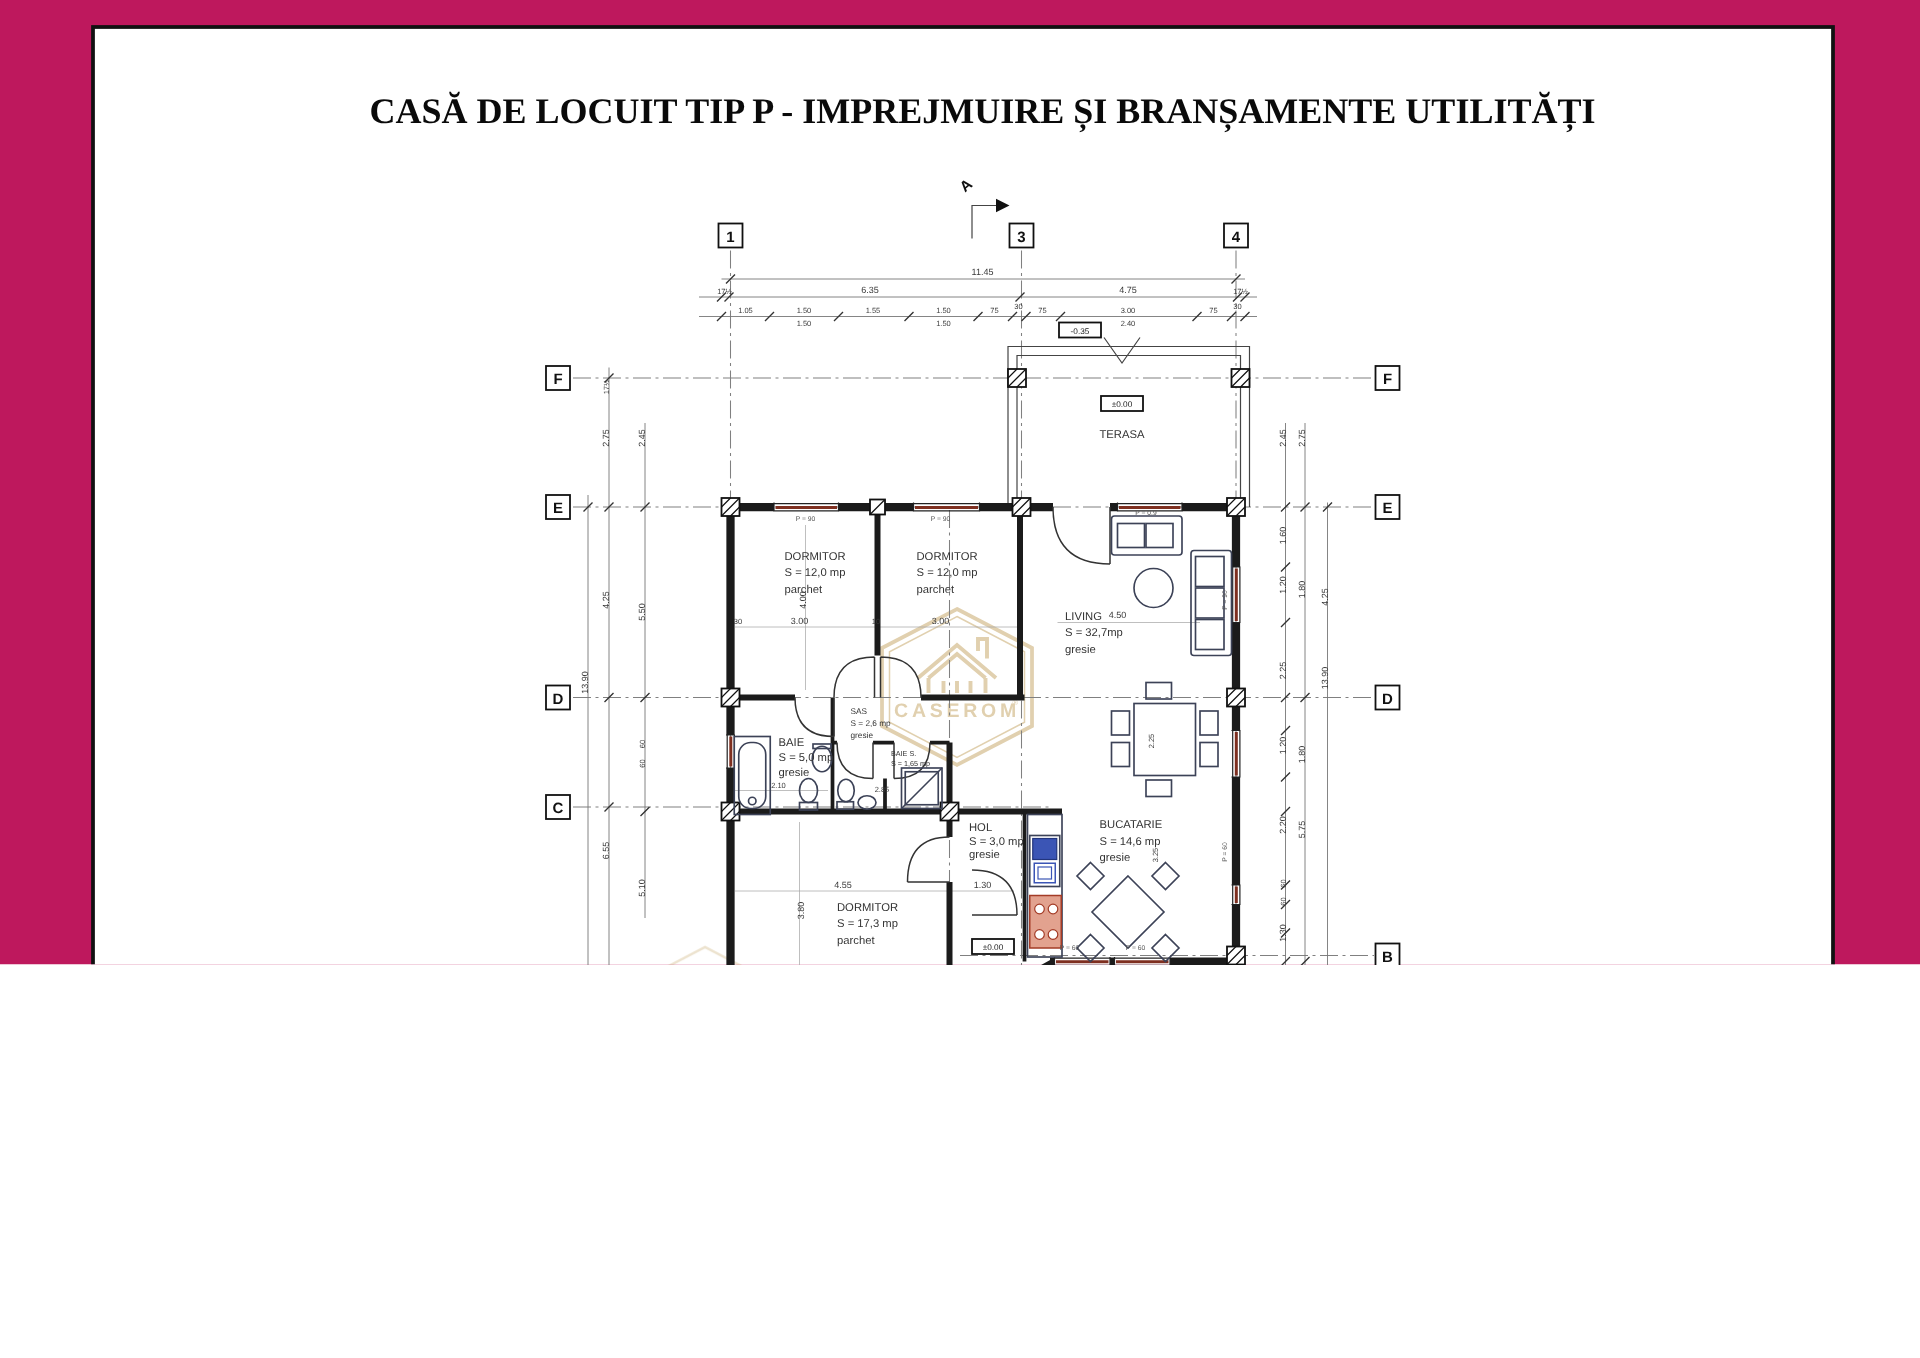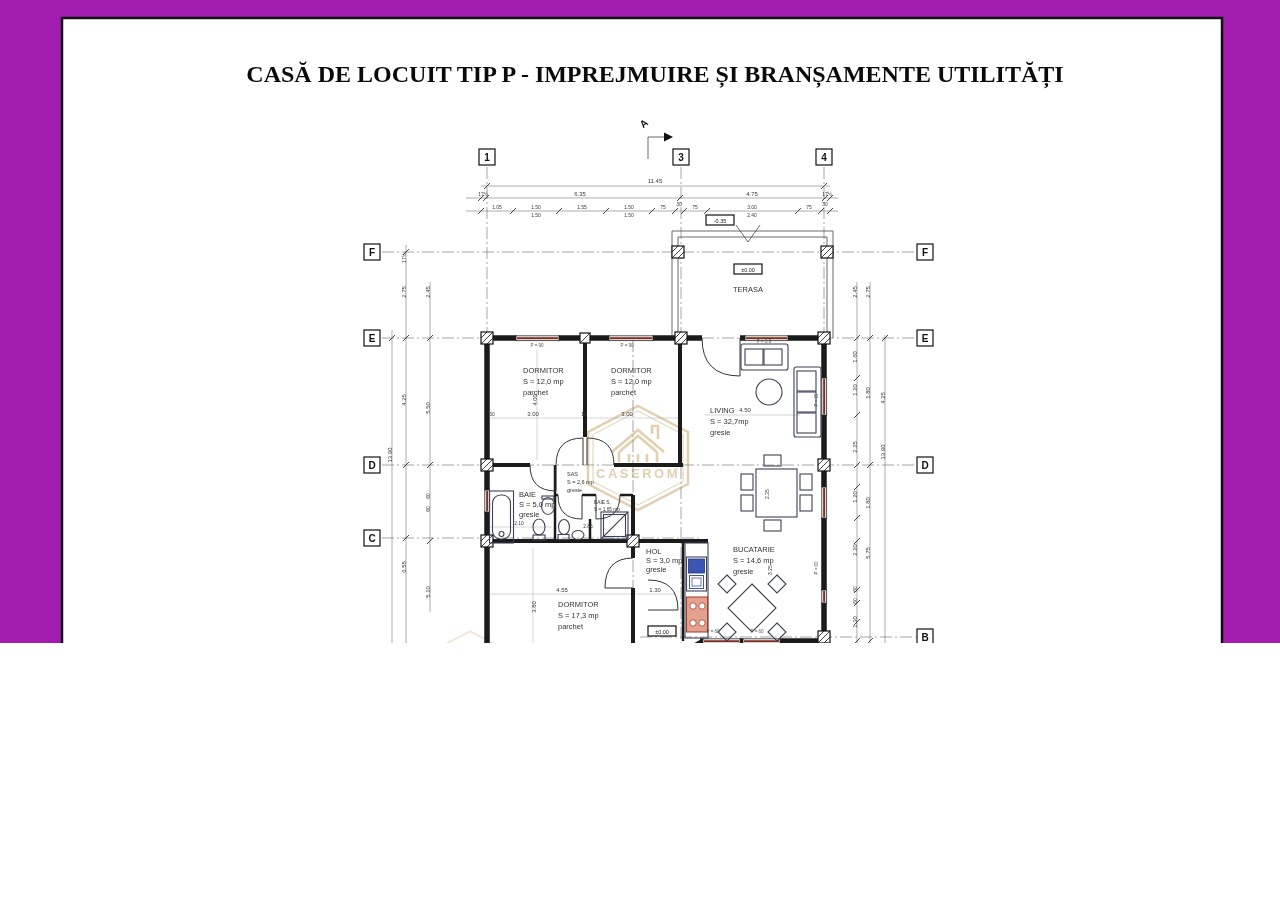--- a/index.html
+++ b/index.html
@@ -1,16 +1,16 @@
 <!DOCTYPE html>
 <html><head>
 <meta charset="utf-8">
 <style>
   html,body{margin:0;padding:0;background:#fff;}
-  .page{position:relative;width:1280px;height:643px;background:#a21caf;overflow:hidden;}
+  .page{position:relative;width:1280px;height:643px;background:#be185d;overflow:hidden;}
   svg{position:absolute;left:0;top:0;}
   text{font-family:"Liberation Sans",sans-serif;fill:#2e2e2e;}
   .title{font-family:"Liberation Serif",serif;font-size:24px;font-weight:bold;fill:#0a0a0a;}
   .dim{font-size:6px;fill:#3a3a3a;}
   .dims{font-size:5px;fill:#3a3a3a;}
   .room{font-size:7.5px;fill:#333;}
   .rooms{font-size:5.5px;fill:#333;}
   .roomxs{font-size:4.8px;fill:#333;}
   .mark{font-size:10px;font-weight:bold;fill:#111;}
   .par{font-size:4.5px;fill:#555;}

